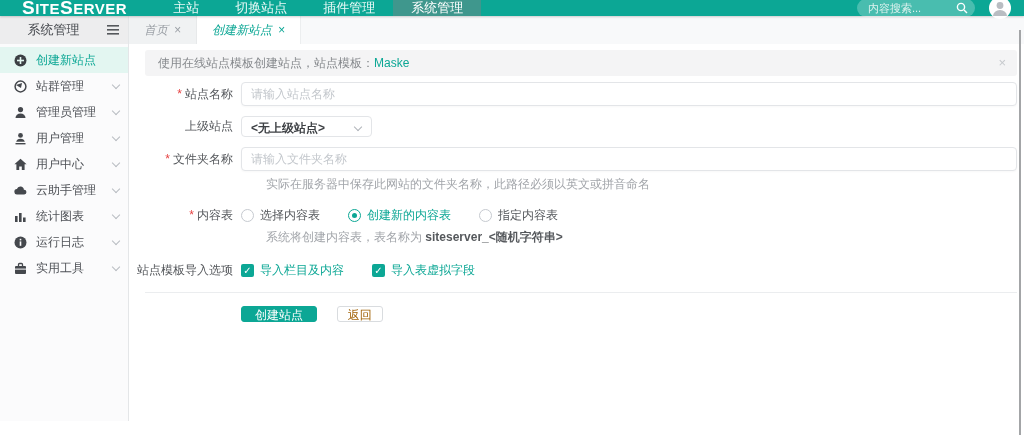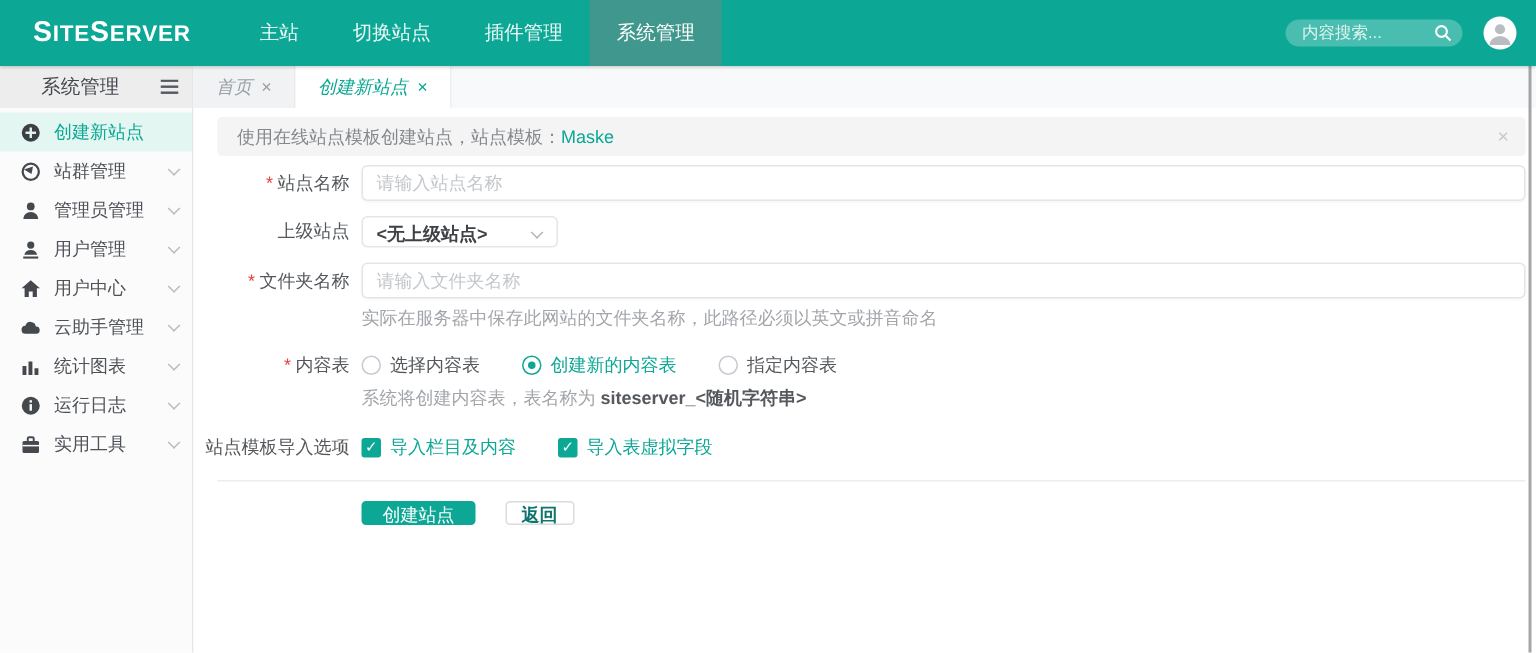--- a/index.html
+++ b/index.html
@@ -1,20 +1,20 @@
 <!DOCTYPE html>
 <html><head>
 <meta charset="utf-8">
 <style>
   * { margin:0; padding:0; box-sizing:border-box; }
   html,body { width:1024px; height:435px; overflow:hidden; background:#fff;
     font-family:"Liberation Sans","DejaVu Sans",sans-serif; font-size:13px; color:#4e5156; }
 
   
-  .navbar { position:relative; height:44px; background:#0ca795; display:flex; align-items:center;
+  .navbar { position:relative; height:16px; background:#0ca795; display:flex; align-items:center;
     box-shadow:0 1px 2px rgba(0,0,0,.18); z-index:5; }
   .logo { margin-left:22px; color:#fff; font-weight:bold; font-size:15px; letter-spacing:.5px; cursor:pointer; }
   .logo .lp { display:inline-block; text-transform:uppercase; }
   .logo .lp::first-letter { font-size:19px; }
   .nav-menu { display:flex; margin-left:28px; height:100%; }
   .nav-item { height:100%; display:flex; align-items:center; padding:0 18px; color:#eafaf7;
     font-size:13px; cursor:pointer; }
   .nav-item.active { background:#3f978d; color:#fff; }
   .nav-right { margin-left:auto; display:flex; align-items:center; }
   .search-pill { position:relative; width:118px; height:18px; border-radius:9px;
@@ -63,42 +63,42 @@
   .ctl { flex:1; margin-left:8px; min-width:0; }
   .txt-input { width:100%; height:24px; border:1px solid #e3e5e8; border-radius:4px; outline:none;
     font-size:12px; padding:0 9px; color:#46494d; font-family:inherit; background:#fff;
     box-shadow:0 1px 2px rgba(0,0,0,.03); }
   .txt-input::placeholder { color:#c3c7cc; }
   .select { position:relative; width:131px; height:21px; border:1px solid #e3e5e8; border-radius:4px;
     background:#fff; font-size:12px; font-weight:600; color:#3e4145; line-height:22px;
     padding:0 24px 0 9px; cursor:pointer; white-space:nowrap; }
   .select .schev { position:absolute; right:10px; top:7px; width:6px; height:6px;
     border-right:1.4px solid #b0b4ba; border-bottom:1.4px solid #b0b4ba; transform:rotate(45deg); }
-  .help { font-size:12px; color:#a2a5aa; margin-top:5px; white-space:nowrap; }
+  .help { font-size:12px; color:#a2a5aa; margin-top:5px; white-space:nowrap;margin-left:25px; }
   .help b { color:#55585c; }
 
   .radio-group, .check-group { display:flex; align-items:center; }
   .radio-opt, .check-opt { display:flex; align-items:center; margin-right:28px; cursor:pointer;
     font-size:12px; color:#54575b; white-space:nowrap; }
   .rdot { width:13px; height:13px; border:1px solid #c6cad0; border-radius:50%; background:#fff;
     margin-right:6px; flex:none; position:relative; }
   .radio-opt.checked { color:#0ca795; }
   .radio-opt.checked .rdot { border-color:#0ca795; }
   .radio-opt.checked .rdot::after { content:""; position:absolute; left:3px; top:3px; width:5px;
     height:5px; border-radius:50%; background:#0ca795; }
   .cbox { width:13px; height:13px; border-radius:2px; background:#0ca795; color:#fff; font-size:10px;
     line-height:13px; text-align:center; margin-right:6px; flex:none; }
   .check-opt.checked { color:#0ca795; }
 
   .divider { border-top:1px solid #ebedef; margin-top:13px; }
   .btn-row { margin-top:13px; }
   .btn { height:16px; border-radius:3px; font-size:12px; padding:0 13px; cursor:pointer;
     font-family:inherit; }
   .btn-primary { background:#0ca795; border:1px solid #0ca795; color:#fff; }
-  .btn-plain { background:#fff; border:1px solid #d9dcdf; color:#0f766e; margin-left:16px; padding:0 10px;font-weight:bold; }
+  .btn-plain { background:#fff; border:1px solid #d9dcdf; color:#a16207; margin-left:16px; padding:0 10px; }
 
   .scrollbar { position:absolute; top:30px; bottom:0; right:3px; width:2px; background:#a3a5a7; }
 
   .mt6{margin-top:6px;} .mt10{margin-top:10px;} .mt14{margin-top:14px;} .mt16{margin-top:16px;}
 </style>
 </head>
 <body>
 
 <div class="navbar">
   <div class="logo"><span class="lp">Site</span><span class="lp">Server</span></div>

